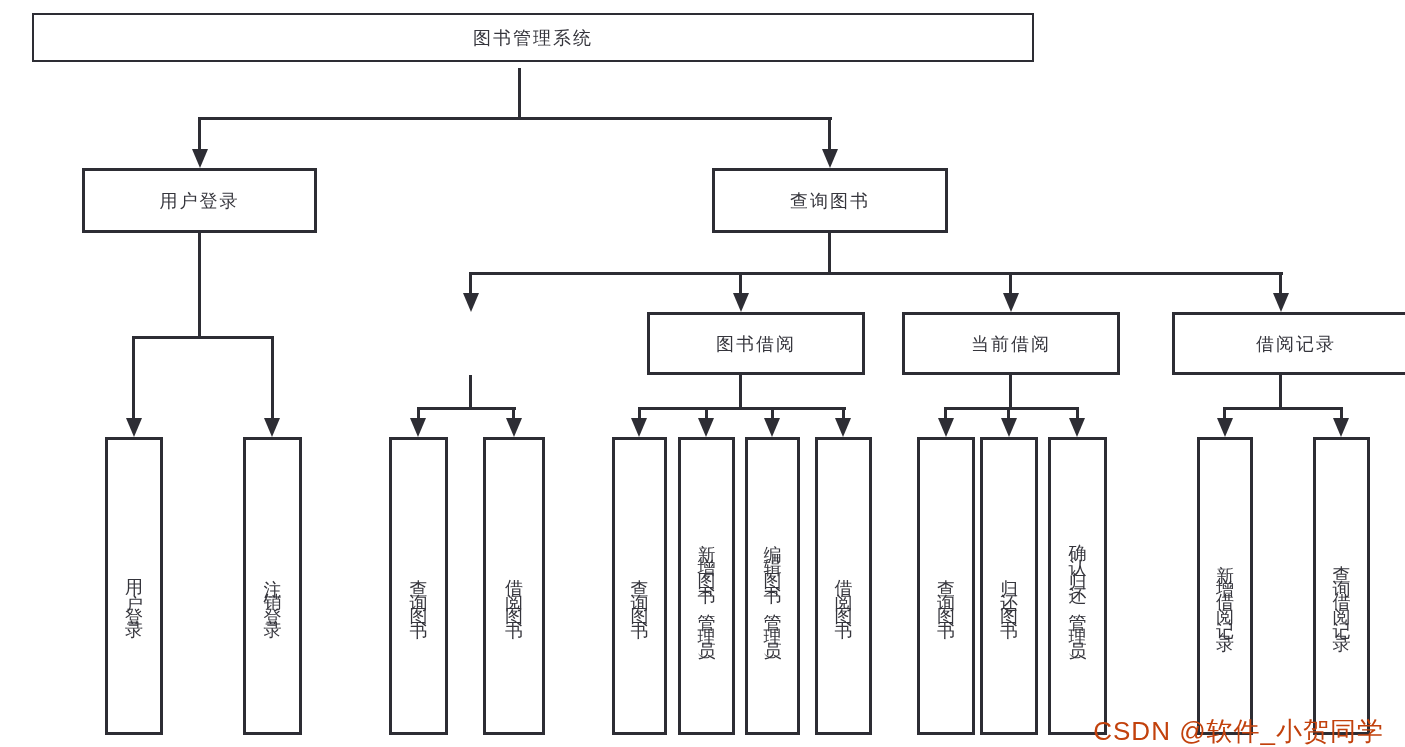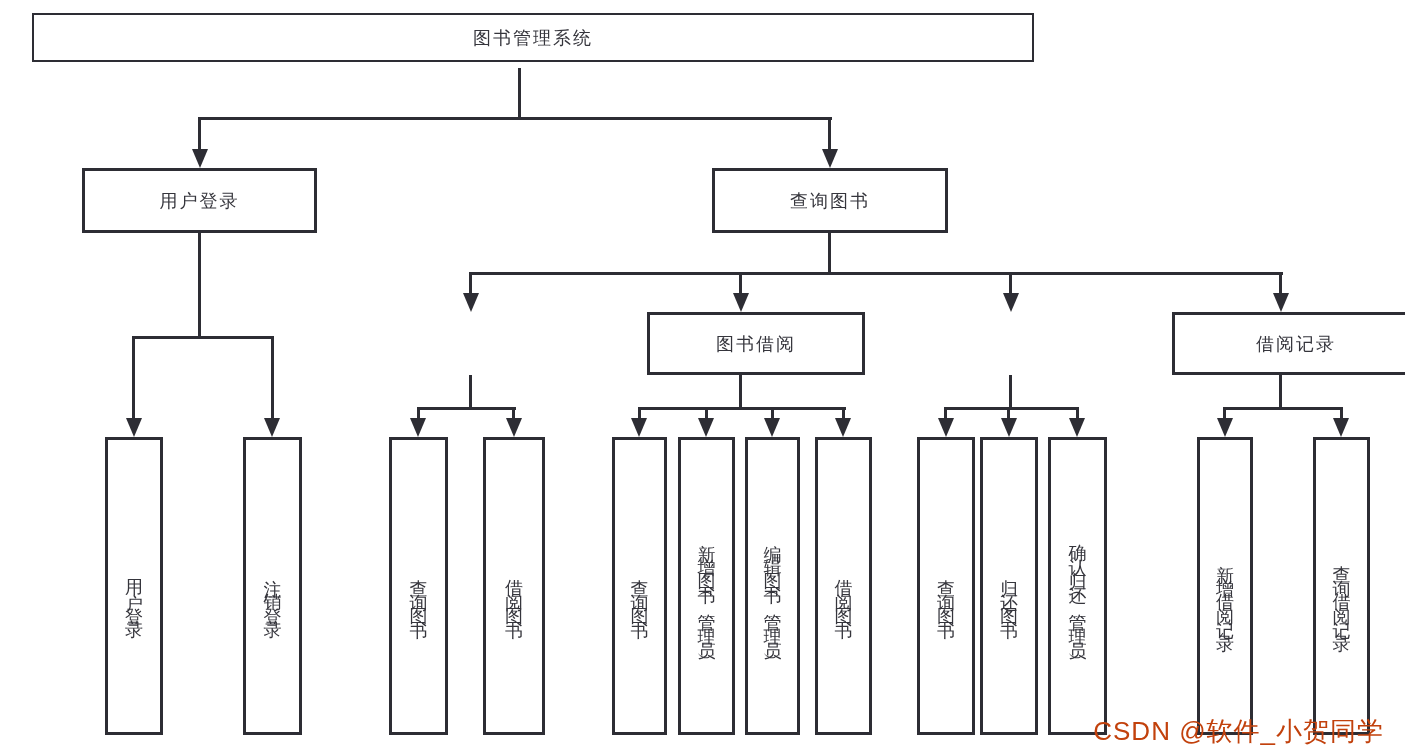--- a/index.html
+++ b/index.html
@@ -40,20 +40,21 @@
 <body>
 
 <div class="canvas">
 
   <div class="hbox root-box" style="left:32px;top:13px;width:1002px;height:49px">图书管理系统</div>
 
   <div class="hbox" style="left:82px;top:168px;width:235px;height:65px">用户登录</div>
   <div class="hbox" style="left:712px;top:168px;width:236px;height:65px">查询图书</div>
 
   <div class="hbox" style="left:647px;top:312px;width:218px;height:63px">图书借阅</div>
+  <div class="hbox" style="left:902px;top:312px;width:218px;height:63px">当前借阅</div>
   <div class="hbox" style="left:1172px;top:312px;width:248px;height:63px">借阅记录</div>
 
   <div class="leaf" style="left:105px;top:437px;width:58px;height:298px">
       <span>用户登录</span>
     </div>
   <div class="leaf" style="left:243px;top:437px;width:59px;height:298px">
       <span>注销登录</span>
     </div>
   <div class="leaf" style="left:389px;top:437px;width:59px;height:298px">
       <span>查询图书</span>

